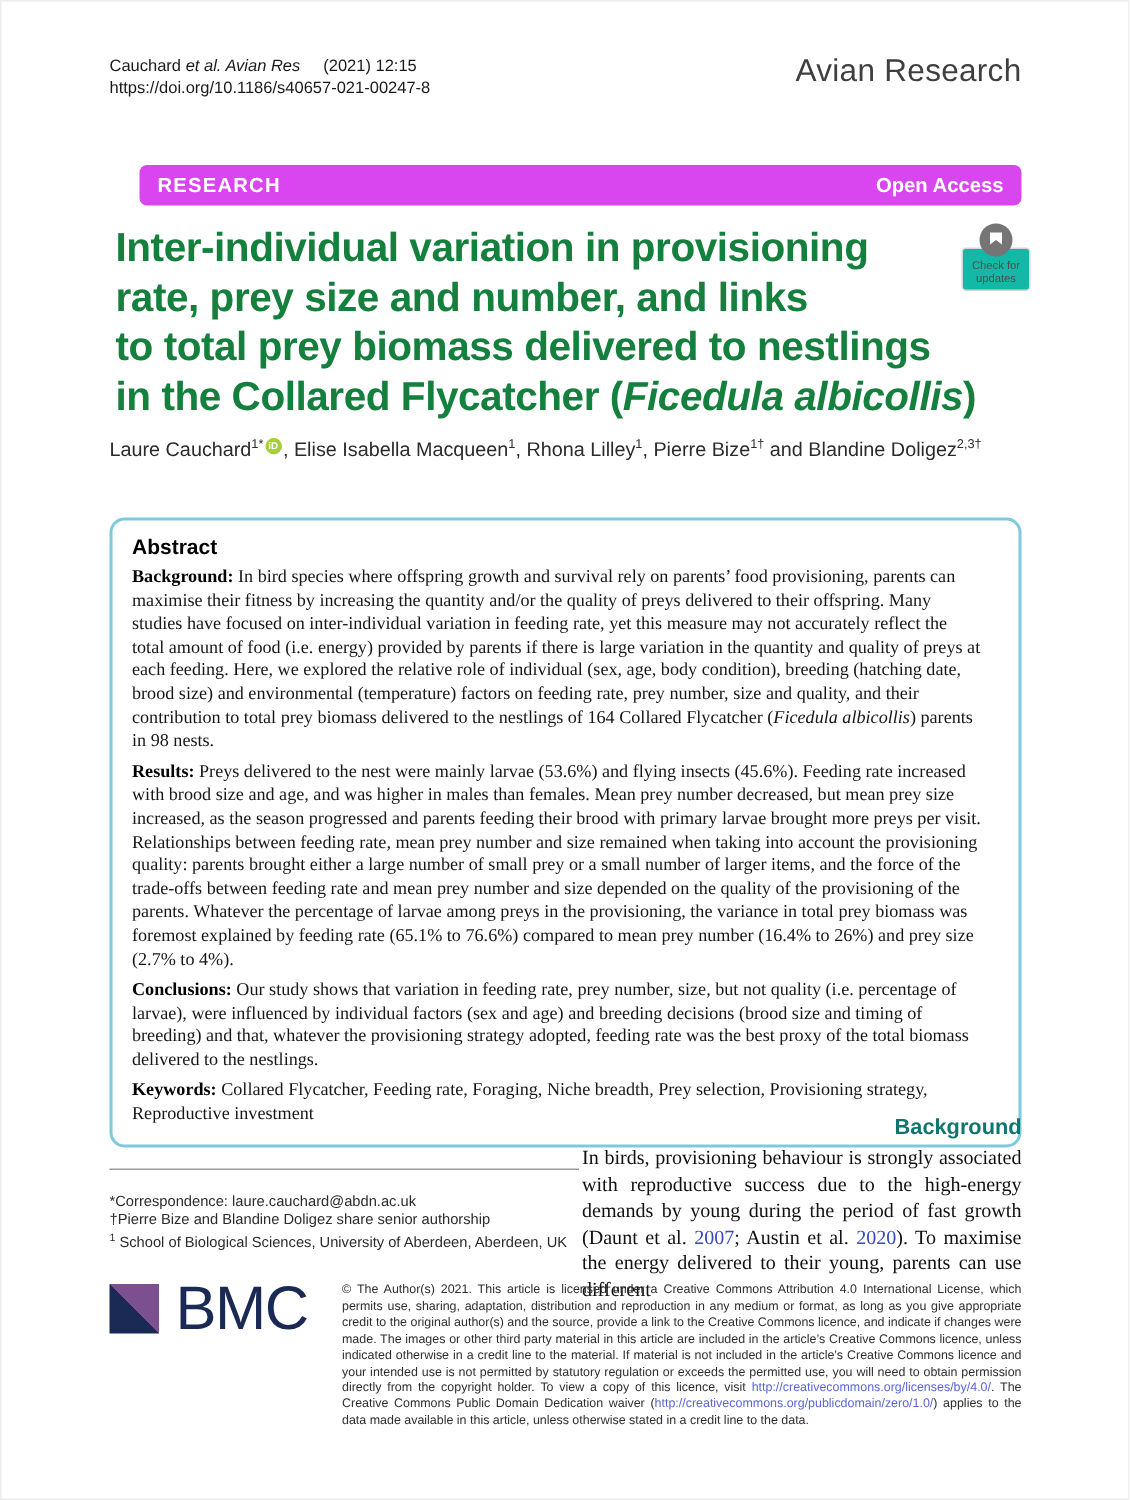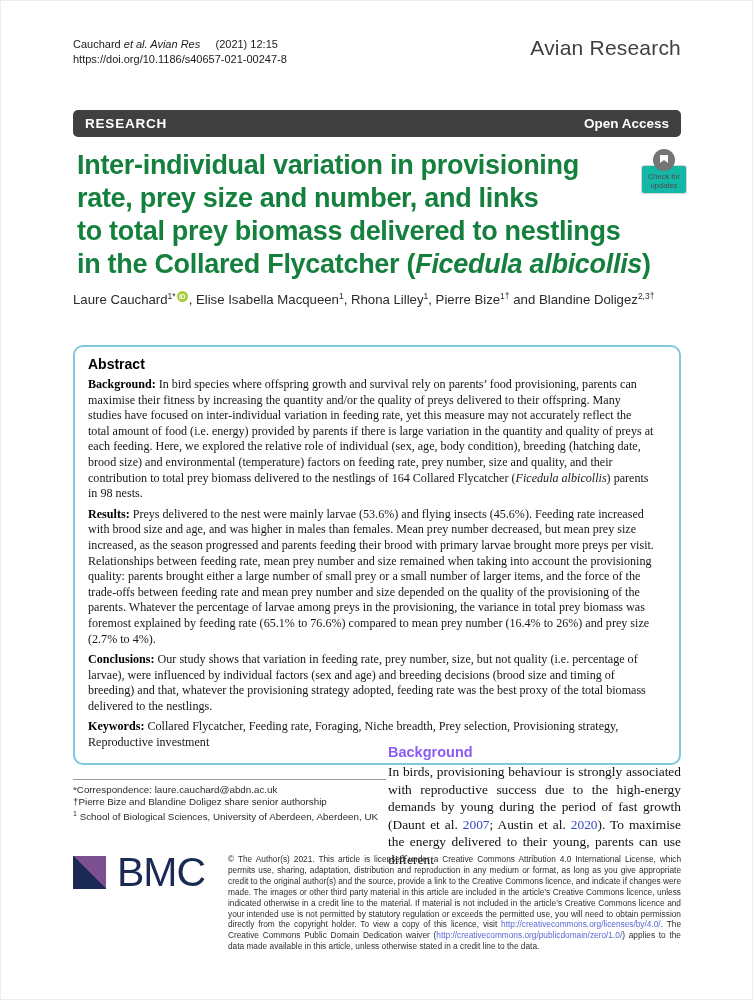--- a/index.html
+++ b/index.html
@@ -54,26 +54,26 @@
     border:2px solid #7ec9de; border-radius:10px; padding:9px 25px 12px 13px;
   }
   .abstract h2 { font-size:14px; margin-bottom:2px; color:#000; }
   .abstract p { font-size:12.1px; line-height:15.6px; margin-top:5px; color:#161616;font-family:Liberation Serif, serif; }
   .abstract p b { color:#000; }
   .abstract .it { font-style:italic; }
 
   
   .footnotes {
     position:absolute; left:0; top:779px; width:313px;
-    border-top:1px solid #9a9a9a; padding-top:4px;
+    border-top:1px solid #9a9a9a; padding-top:16px;
     font-size:9.8px; line-height:12px; color:#2b2b2b;
   }
   .footnotes sup { font-size:7px; }
   .rightcol { position:absolute; left:315px; right:0; top:744px; }
-  .rightcol h2 { font-size:14.5px; margin-bottom:3px; color:#8b5cf6; }
+  .rightcol h2 { font-size:14.5px; margin-bottom:3px; color:#0f766e;text-align:right; }
   .rightcol p {
     font-family:"Liberation Serif", serif; font-size:13.4px; line-height:17.6px;
     text-align:justify; color:#111;
   }
   .ref-link { color:#3849c4; text-decoration:none; }
 
   
   .footer-logo { position:absolute; left:0; top:856px; display:flex; align-items:flex-start; }
   .logo-square { width:33px; height:33px; background:linear-gradient(225deg, #7c4f91 50%, #1b2a55 50%); }
   .logo-text { font-size:41px; font-weight:normal; color:#1b2a55; letter-spacing:-1px; margin-left:11px; line-height:33px; }
@@ -88,21 +88,21 @@
 
 <div class="page">
   <div class="content">
 
     <div class="hdr-meta">
       <div><span>Cauchard </span><span class="ital">et al. Avian Res</span><span>&nbsp;&nbsp;&nbsp;&nbsp;&nbsp;(2021) 12:15</span></div>
       <div>https://doi.org/10.1186/s40657-021-00247-8</div>
     </div>
     <div class="journal-name">Avian Research</div>
 
-    <div class="banner" style="background:#404040;">
+    <div class="banner" style="background:#d946ef;margin-left:20px;">
       <span class="research">RESEARCH</span>
       <span>Open Access</span>
     </div>
 
     <div class="badge">
       <div class="circ">
         <svg width="12" height="12" viewBox="0 0 12 12">
             <path d="M2 1 L10 1 L10 9 L6 6 L2 9 Z" fill="#ffffff"></path>
           </svg>
       </div>

